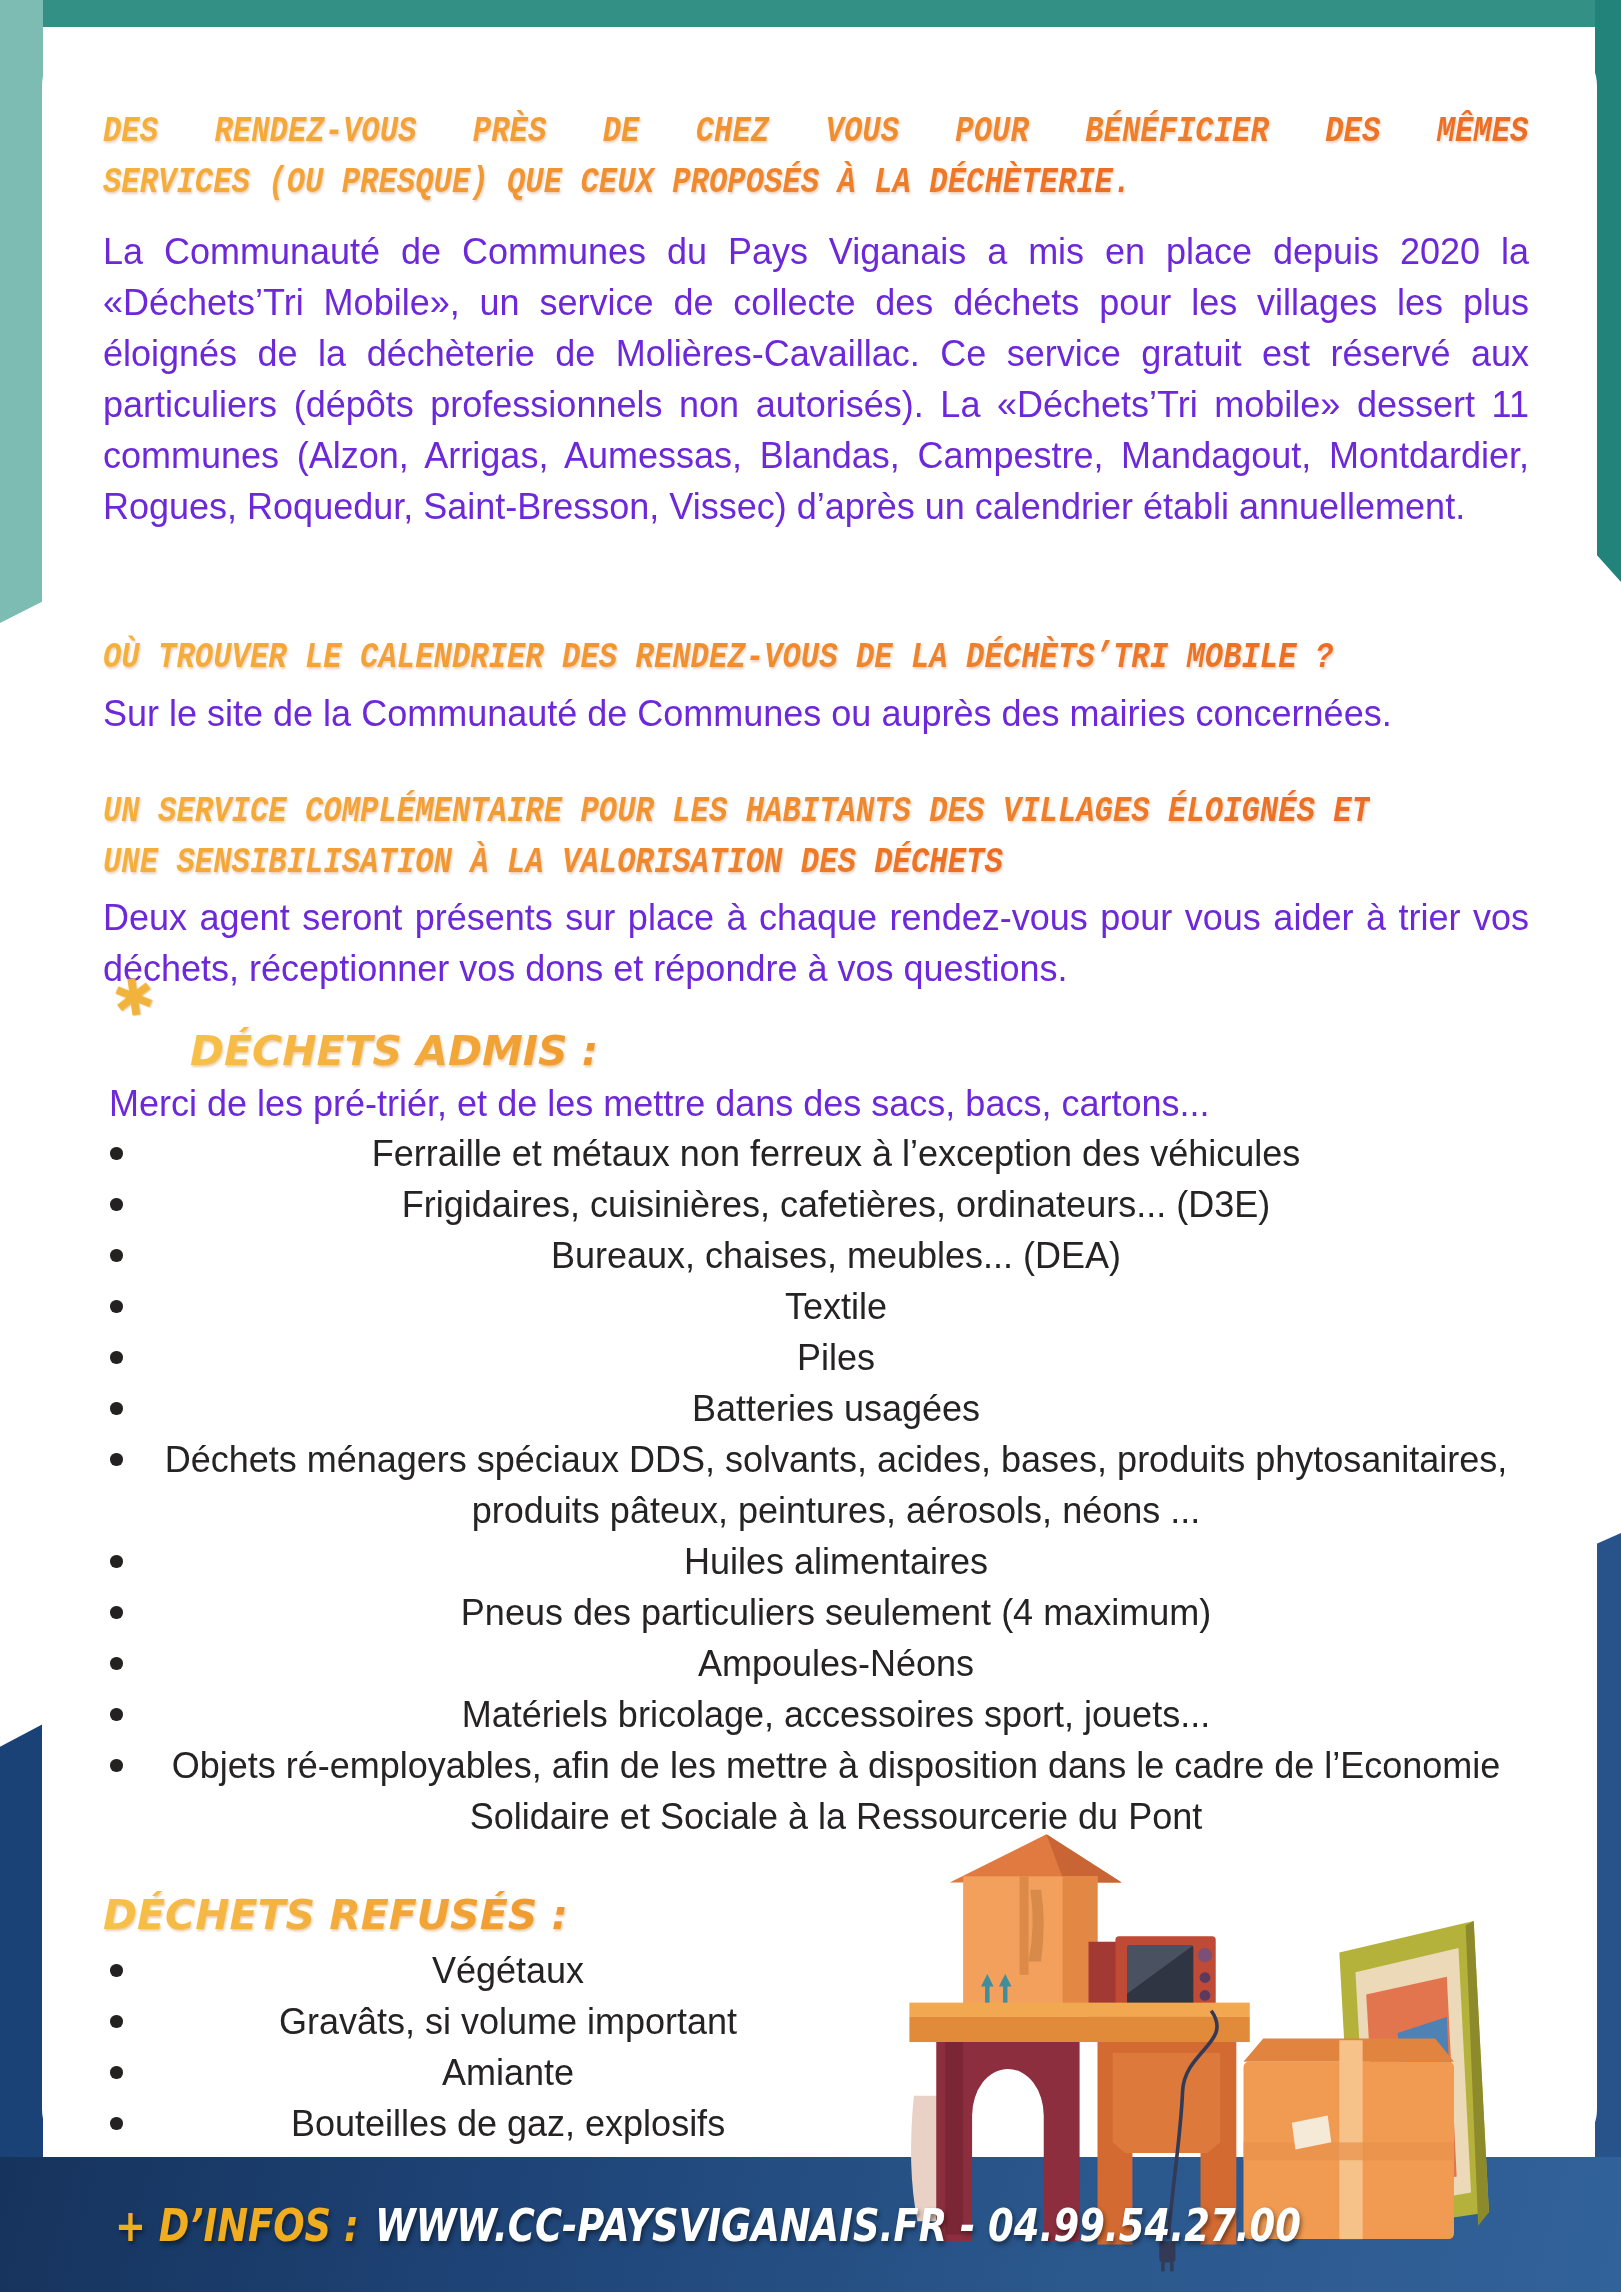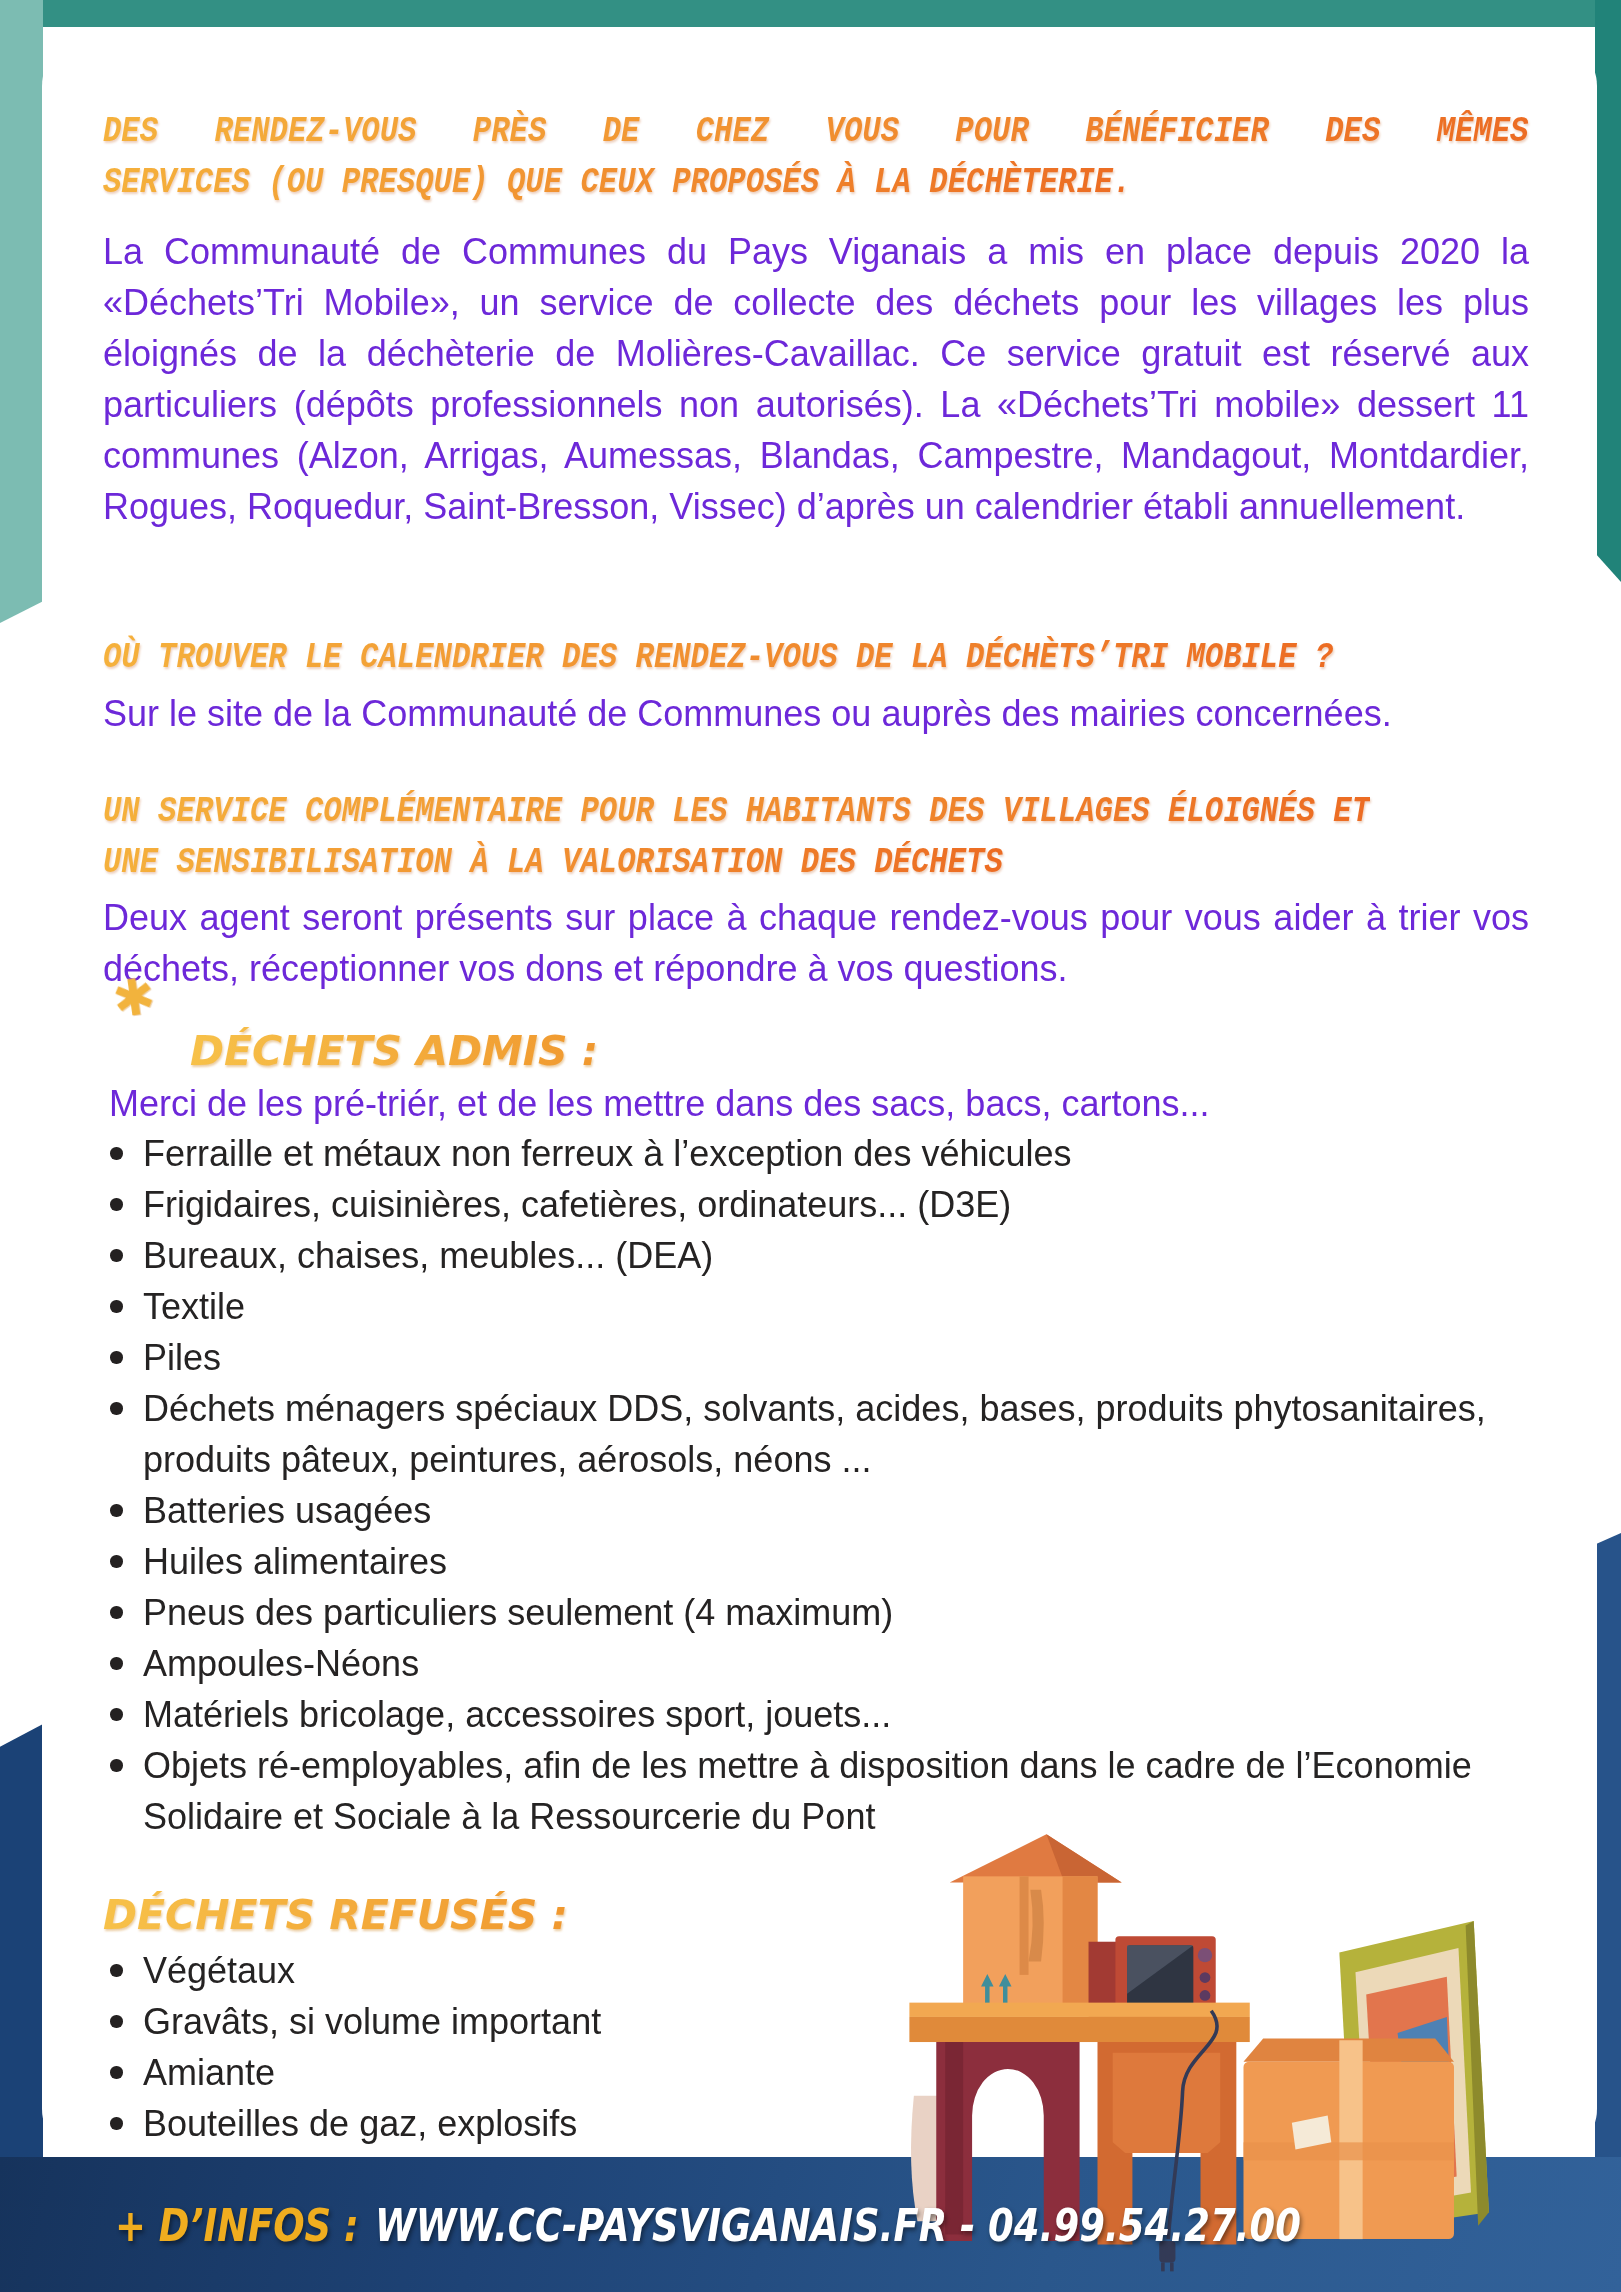--- a/index.html
+++ b/index.html
@@ -33,21 +33,21 @@
   .gold-heading{font-family:"DejaVu Sans", sans-serif;font-weight:700;font-style:italic;
     font-size:41px;line-height:50px;filter:drop-shadow(1.8px 2.7px 0.9px rgba(205,130,25,.4));}
   .gold-heading .gline{display:inline-block;white-space:nowrap;
     background:linear-gradient(90deg,#f7c149 0%,#f0982f 100%);
     -webkit-background-clip:text;background-clip:text;color:transparent;}
   .body-t{font-size:36px;line-height:51px;color:#6d28d9;}
   .just{text-align:justify;}
   .asterisk{font-style:normal;color:#f2b33d;font-size:50px;line-height:50px;
     font-family:"DejaVu Sans", sans-serif;font-weight:700;
     filter:drop-shadow(1.8px 1.8px 0 rgba(205,130,25,.35));transform:rotate(-8deg);}
-  ul.blist{list-style:none;margin:0;padding:0;font-size:36px;line-height:51px;color:#252323;}
+  ul.blist{list-style:none;margin:0;padding:0;font-size:36px;line-height:51px;color:#252323;text-align:center;}
   ul.blist li{position:relative;padding-left:40px;}
   ul.blist li::before{content:"";position:absolute;left:7.2px;top:19px;width:12.5px;height:12.5px;
     border-radius:50%;background:#242121;}
   
   .footer-line{position:absolute;left:115px;top:2157px;height:136px;z-index:6;
     display:flex;align-items:center;white-space:nowrap;
     font-family:"DejaVu Sans", sans-serif;font-weight:700;font-style:italic;font-size:45px;
     transform:scaleX(.82);transform-origin:0 50%;
     filter:drop-shadow(2.7px 3.6px 2.7px rgba(0,0,0,.45));}
   .footer-line .lab{color:#f0ad1f;margin-right:19.7px;}
@@ -86,22 +86,22 @@
 <div class="tx gold-heading" style="left:154px;top:1026px;margin-left:36px;">
   <span class="gline">DÉCHETS ADMIS :</span>
 </div>
 <div class="tx body-t" style="left:109px;top:1078px;width:1424px;">Merci de les pré-triér, et de les mettre dans des sacs, bacs, cartons...</div>
 <ul class="tx blist" style="left:103px;top:1128px;width:1426px;">
   <li>Ferraille et métaux non ferreux à l’exception des véhicules</li>
   <li>Frigidaires, cuisinières, cafetières, ordinateurs... (D3E)</li>
   <li>Bureaux, chaises, meubles... (DEA)</li>
   <li>Textile</li>
   <li>Piles</li>
+  <li>Batteries usagées</li>
   <li>Déchets ménagers spéciaux DDS, solvants, acides, bases, produits phytosanitaires, produits pâteux, peintures, aérosols, néons ...</li>
-  <li>Batteries usagées</li>
   <li>Huiles alimentaires</li>
   <li>Pneus des particuliers seulement (4 maximum)</li>
   <li>Ampoules-Néons</li>
   <li>Matériels bricolage, accessoires sport, jouets...</li>
   <li>Objets ré-employables, afin de les mettre à disposition dans le cadre de l’Economie Solidaire et Sociale à la Ressourcerie du Pont</li>
 </ul>
 
 <div class="tx gold-heading" style="left:103px;top:1890px;">
   <span class="gline">DÉCHETS REFUSÉS :</span>
 </div>

